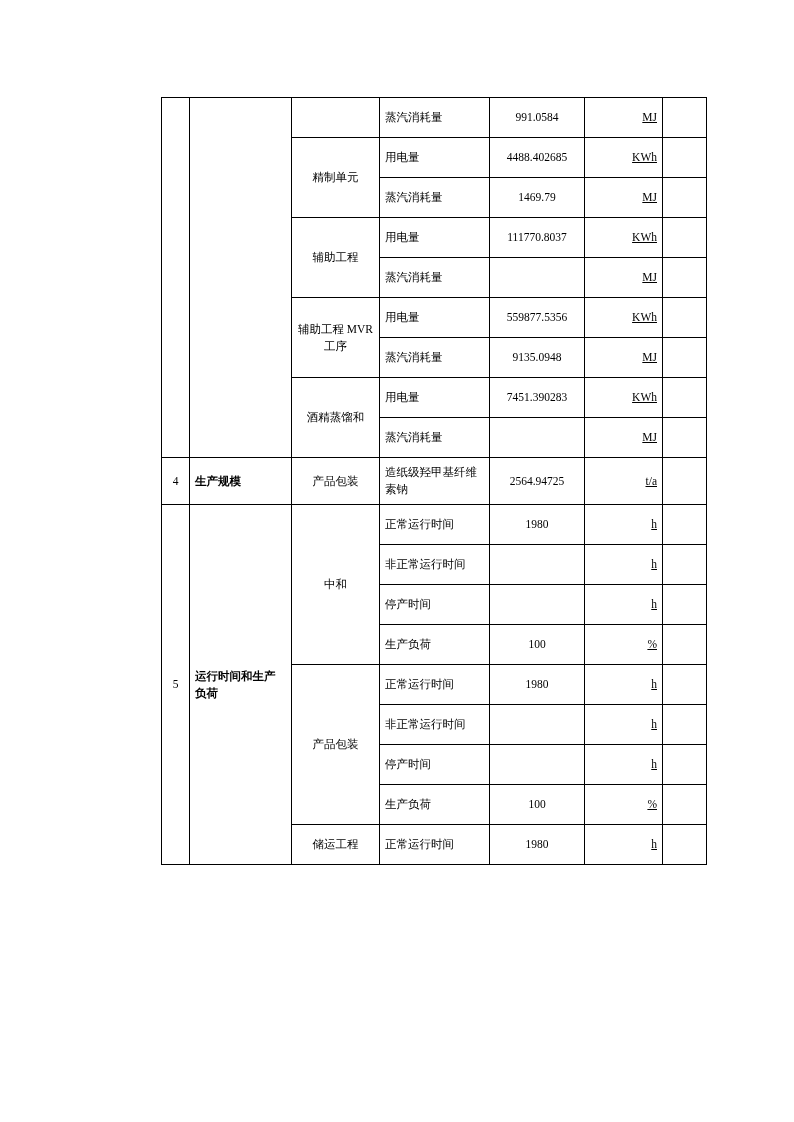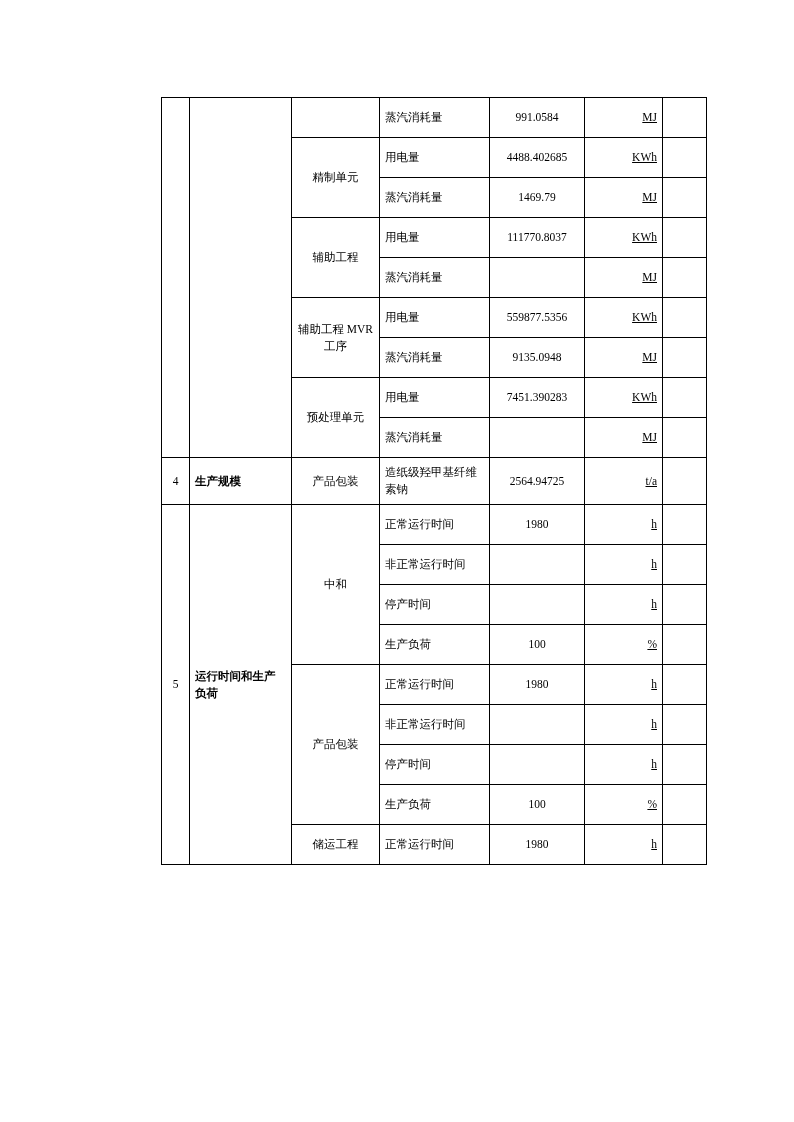--- a/index.html
+++ b/index.html
@@ -127,21 +127,21 @@
           <td class="last"></td>
         </tr>
         <tr class="rowh">
           <td class="item">蒸汽消耗量</td>
           <td class="val">9135.0948</td>
           <td class="uom">MJ</td>
           <td class="last"></td>
         </tr>
 
         <tr class="rowh">
-          <td class="unit" rowspan="2">预处理单元</td>
+          <td class="unit" rowspan="2">酒精蒸馏和</td>
           <td class="item">用电量</td>
           <td class="val">7451.390283</td>
           <td class="uom">KWh</td>
           <td class="last"></td>
         </tr>
         <tr class="rowh">
           <td class="item">蒸汽消耗量</td>
           <td class="val"></td>
           <td class="uom">MJ</td>
           <td class="last"></td>

